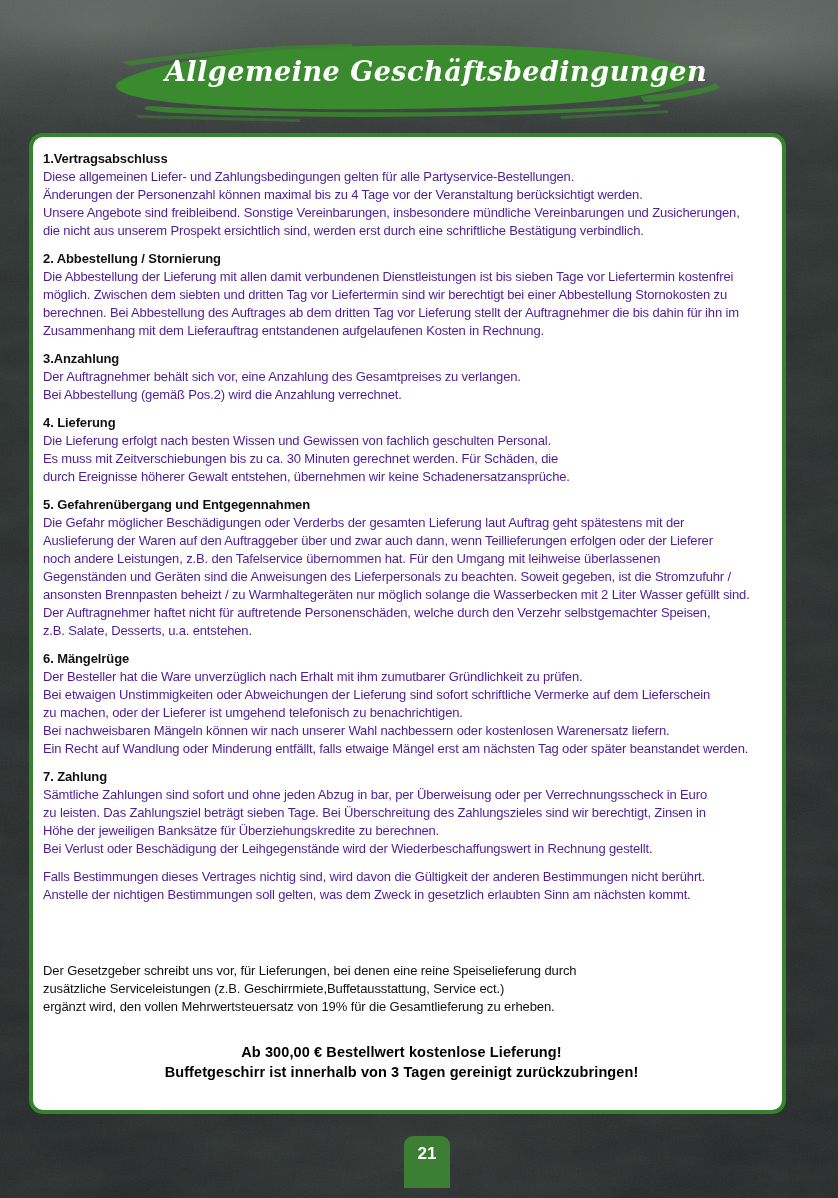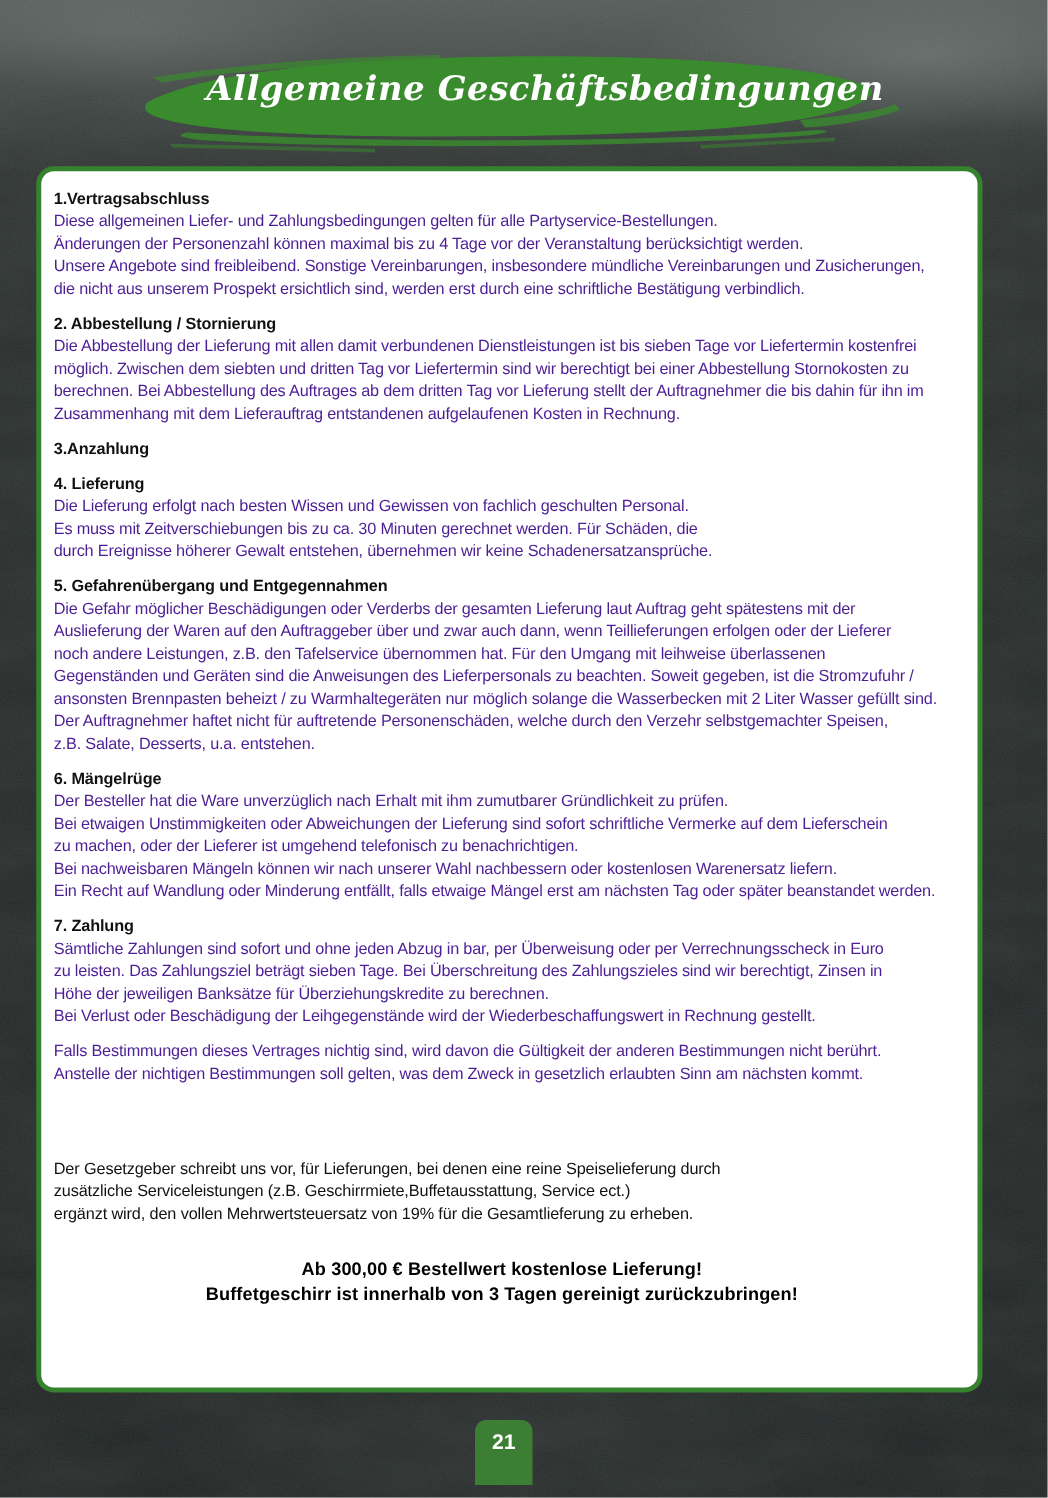--- a/index.html
+++ b/index.html
@@ -33,21 +33,21 @@
   .section{margin-bottom:10px;}
   .footer-note{
     margin-top:58px;text-align:left;font-size:13px;color:#111;line-height:18px;
     white-space:pre-line;letter-spacing:-0.1px;
   }
   .footer-bold{
     margin-top:26px;text-align:center;font-size:14.5px;font-weight:bold;color:#000;
     line-height:20px;white-space:pre-line;letter-spacing:0.1px;
   }
   .page-badge{
-    position:absolute;left:380px;top:1136px;width:46px;height:52px;z-index:1;
+    position:absolute;left:404px;top:1136px;width:46px;height:52px;z-index:1;
     background:#3c7e33;border-radius:9px 9px 0 0;text-align:center;
   }
   .page-badge span{
     display:inline-block;margin-top:8px;color:#ffffff;font-weight:bold;font-size:17px;
     font-family:"Liberation Sans",sans-serif;
   }
 </style>
 </head>
 <body>
 
@@ -92,20 +92,22 @@
   <div class="section">
     <div class="sec-heading">2. Abbestellung / Stornierung</div>
     <div class="sec-body">Die Abbestellung der Lieferung mit allen damit verbundenen Dienstleistungen ist bis sieben Tage vor Liefertermin kostenfrei
 möglich. Zwischen dem siebten und dritten Tag vor Liefertermin sind wir berechtigt bei einer Abbestellung Stornokosten zu
 berechnen. Bei Abbestellung des Auftrages ab dem dritten Tag vor Lieferung stellt der Auftragnehmer die bis dahin für ihn im
 Zusammenhang mit dem Lieferauftrag entstandenen aufgelaufenen Kosten in Rechnung.</div>
   </div>
 
   <div class="section">
     <div class="sec-heading">3.Anzahlung</div>
+    <div class="sec-body">Der Auftragnehmer behält sich vor, eine Anzahlung des Gesamtpreises zu verlangen.
+Bei Abbestellung (gemäß Pos.2) wird die Anzahlung verrechnet.</div>
   </div>
 
   <div class="section">
     <div class="sec-heading">4. Lieferung</div>
     <div class="sec-body">Die Lieferung erfolgt nach besten Wissen und Gewissen von fachlich geschulten Personal.
 Es muss mit Zeitverschiebungen bis zu ca. 30 Minuten gerechnet werden. Für Schäden, die
 durch Ereignisse höherer Gewalt entstehen, übernehmen wir keine Schadenersatzansprüche.</div>
   </div>
 
   <div class="section">

